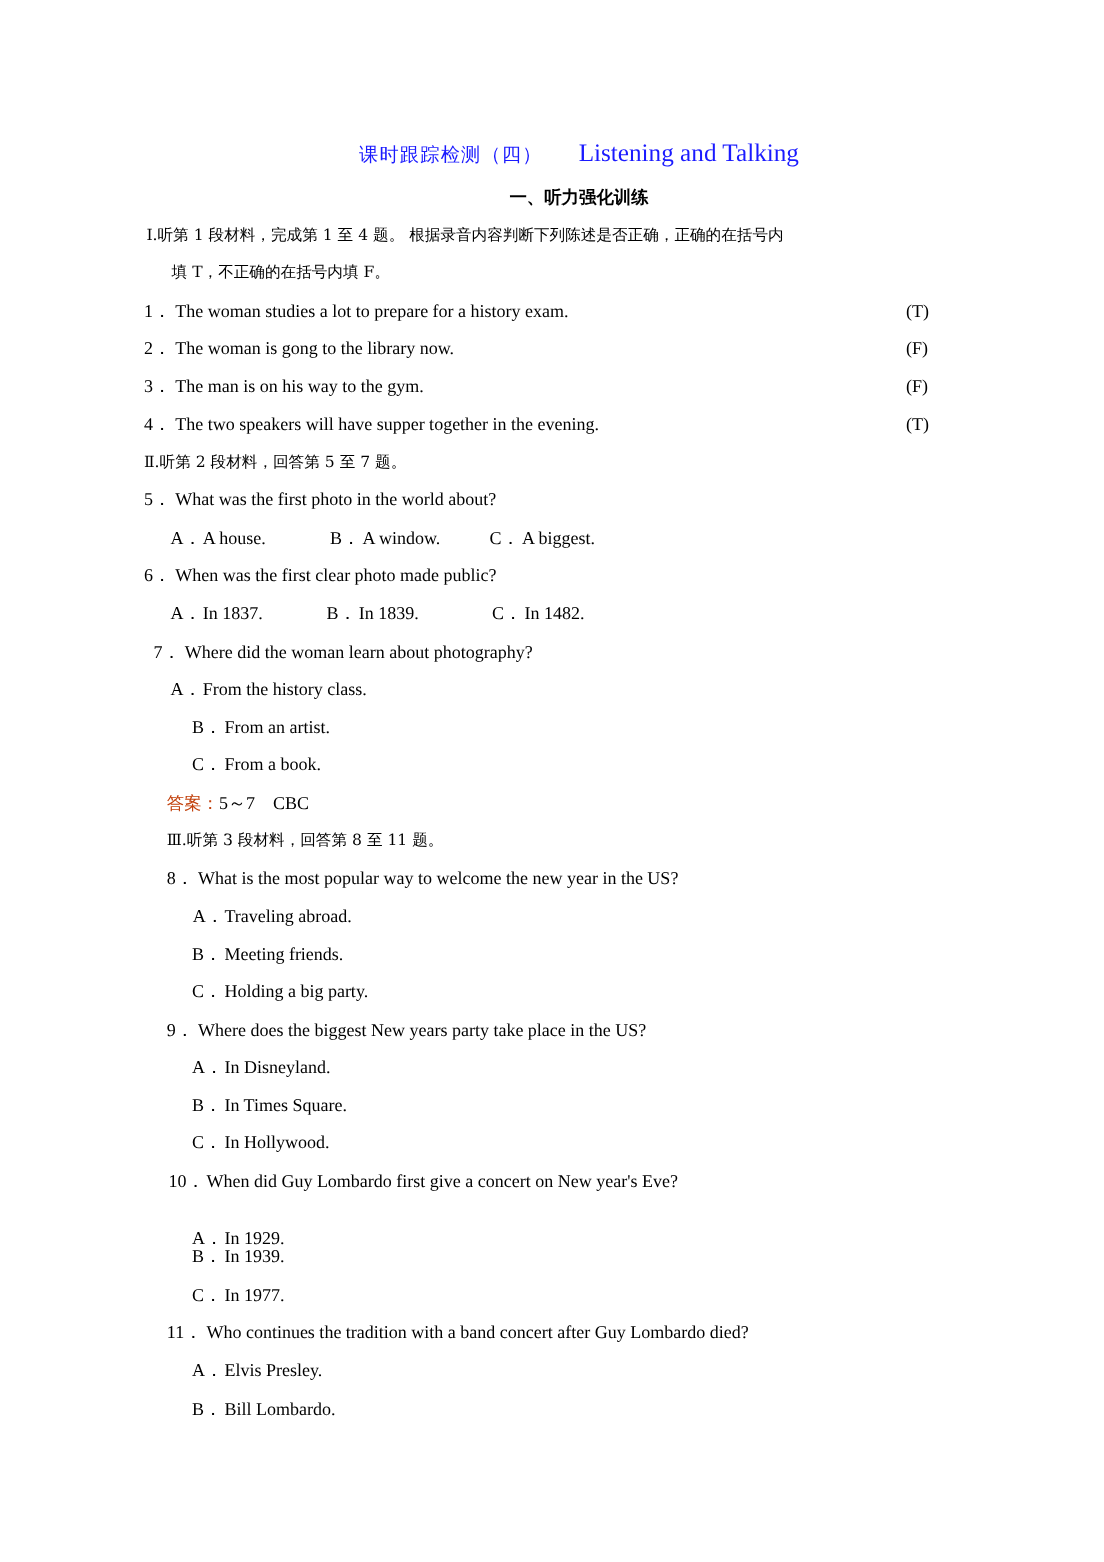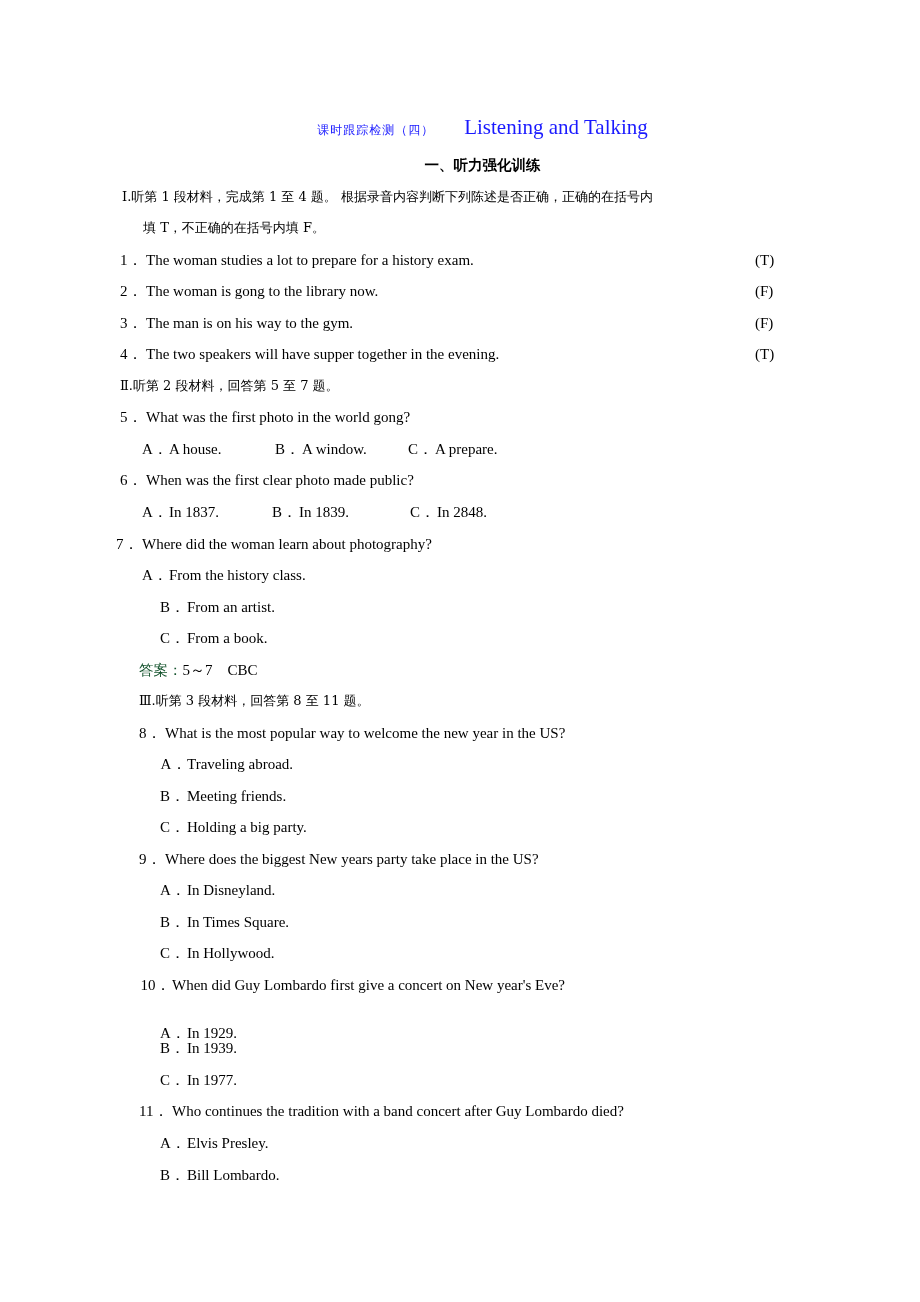--- a/index.html
+++ b/index.html
@@ -3,29 +3,29 @@
 <meta charset="utf-8">
 <style>
   html, body { margin: 0; padding: 0; background: #ffffff; }
   body {
     width: 920px; height: 1302px; position: relative; overflow: hidden;
     font-family: "Liberation Serif", "DejaVu Serif", serif;
     color: #000; font-size: 15px;
   }
   .line { position: absolute; white-space: nowrap; line-height: 20px; }
   .title { left: 0; width: 965px; text-align: center; top: 114px; font-size: 21px; color: #1a1aff; line-height: 26px; }
-  .title .cn { font-family: "DejaVu Sans", sans-serif; font-size: 12px; letter-spacing: 1px; }
+  .title .cn { font-family: "DejaVu Sans", sans-serif; font-size: 16px; letter-spacing: 1px; }
   .title .gap { display: inline-block; width: 30px; }
   .subtitle { left: 0; width: 965px; text-align: center; top: 155px; font-family: "DejaVu Sans", sans-serif; font-size: 14.5px; font-weight: bold; }
   .cn-text { font-family: "DejaVu Serif", serif; font-size: 13px; }
   .num { display: inline-block; width: 26px; }
   .num2 { display: inline-block; width: 33px; }
   .opt-label { display: inline-block; width: 27px; }
   .judge { position: absolute; left: 755px; }
-  .answer-key { color: #14532d; font-family: "DejaVu Sans", sans-serif; font-size: 14.5px; }
+  .answer-key { color: #c2410c; font-family: "DejaVu Sans", sans-serif; font-size: 14.5px; }
 </style>
 </head>
 <body>
 
 <div class="line title">
   <span class="cn">课时跟踪检测（四）</span><span class="gap"></span><span>Listening and Talking</span>
 </div>
 <div class="line subtitle">一、听力强化训练</div>
 
 <div class="line cn-text" style="left:122px; top:187px;">Ⅰ.听第 1 段材料，完成第 1 至 4 题。  根据录音内容判断下列陈述是否正确，正确的在括号内</div>
@@ -47,38 +47,38 @@
 <div class="line judge" style="top:313px;">(F)</div>
 
 <div class="line" style="left:120px; top:344px;">
   <span class="num">4．</span><span>The two speakers will have supper together in the evening.</span>
 </div>
 <div class="line judge" style="top:344px;">(T)</div>
 
 <div class="line cn-text" style="left:120px; top:376px;">Ⅱ.听第 2 段材料，回答第 5 至 7 题。</div>
 
 <div class="line" style="left:120px; top:407px;">
-  <span class="num">5．</span><span>What was the first photo in the world gong?</span>
+  <span class="num">5．</span><span>What was the first photo in the world about?</span>
 </div>
 <div class="line" style="left:142px; top:439px;">
   <span style="position:absolute; left:0;"><span class="opt-label">A．</span><span>A house.</span></span>
   <span style="position:absolute; left:133px;"><span class="opt-label">B．</span><span>A window.</span></span>
-  <span style="position:absolute; left:266px;"><span class="opt-label">C．</span><span>A prepare.</span></span>
+  <span style="position:absolute; left:266px;"><span class="opt-label">C．</span><span>A biggest.</span></span>
 </div>
 
 <div class="line" style="left:120px; top:470px;">
   <span class="num">6．</span><span>When was the first clear photo made public?</span>
 </div>
 <div class="line" style="left:142px; top:502px;">
   <span style="position:absolute; left:0;"><span class="opt-label">A．</span><span>In 1837.</span></span>
   <span style="position:absolute; left:130px;"><span class="opt-label">B．</span><span>In 1839.</span></span>
-  <span style="position:absolute; left:268px;"><span class="opt-label">C．</span><span>In 2848.</span></span>
+  <span style="position:absolute; left:268px;"><span class="opt-label">C．</span><span>In 1482.</span></span>
 </div>
 
-<div class="line" style="left:116px; top:534px;">
+<div class="line" style="left:128px; top:534px;">
   <span class="num">7．</span><span>Where did the woman learn about photography?</span>
 </div>
 <div class="line" style="left:142px; top:565px;">
   <span class="opt-label">A．</span><span>From the history class.</span>
 </div>
 <div class="line" style="left:160px; top:597px;">
   <span class="opt-label">B．</span><span>From an artist.</span>
 </div>
 <div class="line" style="left:160px; top:628px;">
   <span class="opt-label">C．</span><span>From a book.</span>

